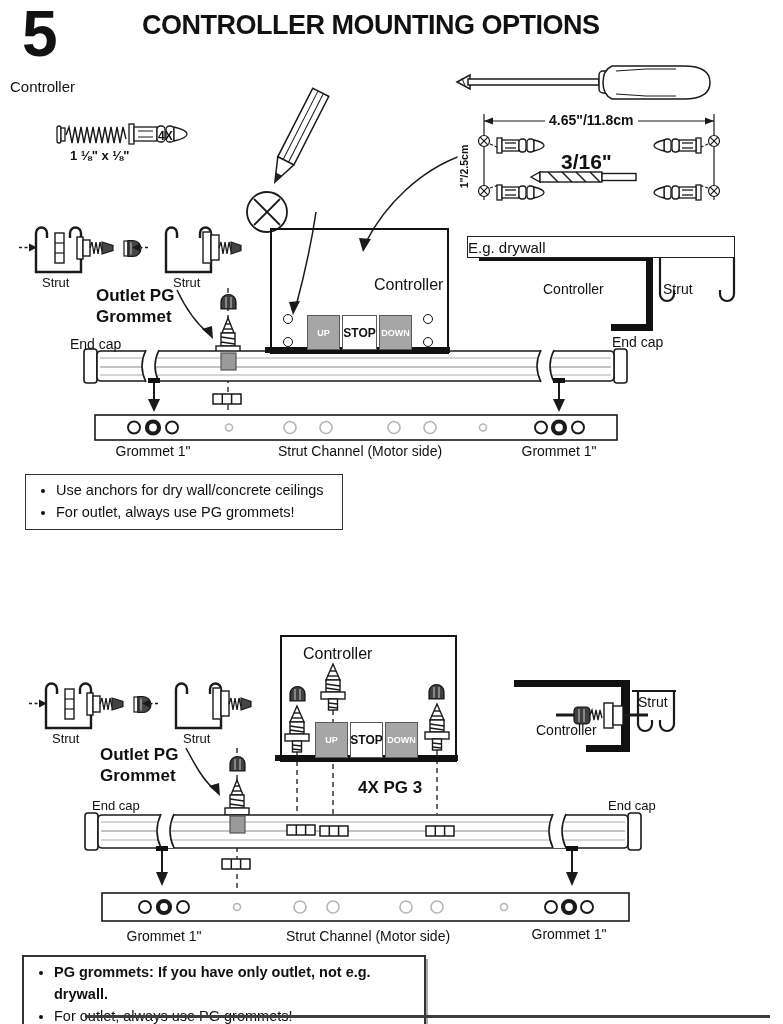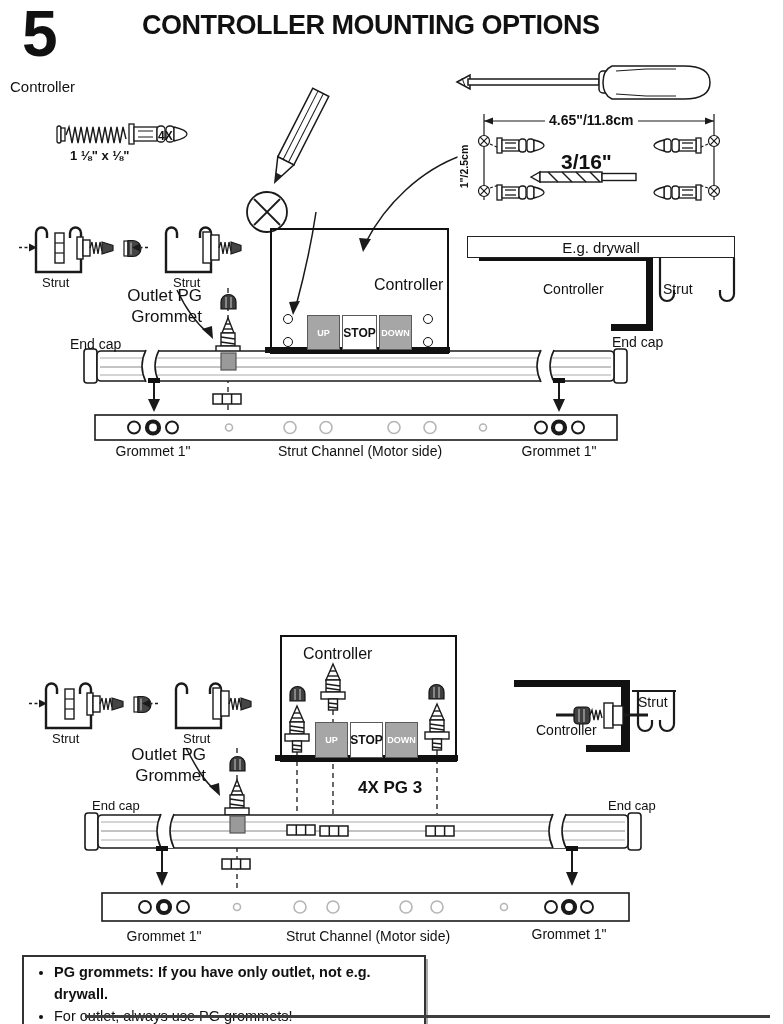--- a/index.html
+++ b/index.html
@@ -11,30 +11,30 @@
   .c{text-align:center;}
   .stepnum{position:absolute;left:22px;top:2px;font-size:64px;font-weight:bold;line-height:1;}
   .stepcap{position:absolute;left:10px;top:78px;font-size:15px;}
   .title{position:absolute;left:112px;top:10px;font-size:27px;font-weight:bold;letter-spacing:-.5px;margin-left:30px;}
   .h1{position:absolute;left:112px;top:57px;font-size:22px;font-weight:bold;}
   .h2{position:absolute;left:66px;top:580px;font-size:22px;font-weight:bold;}
   .dimlabel{position:absolute;background:#fff;padding:0 4px;font-weight:bold;font-size:14px;}
   .vdim{position:absolute;left:433px;top:160px;width:62px;height:13px;text-align:center;
         font-size:10.5px;font-weight:bold;transform:rotate(-90deg);background:#fff;}
   .drill{position:absolute;left:561px;top:150px;font-size:21px;font-weight:bold;}
-  .outlet{position:absolute;width:106px;text-align:right;font-size:17px;font-weight:normal;line-height:1.25;}
+  .outlet{position:absolute;width:106px;text-align:left;font-size:17px;font-weight:bold;line-height:1.25;}
   .ctrlbox{position:absolute;border:2.5px solid #111;background:transparent;}
   .blackbar{position:absolute;background:#111;}
   .hole{position:absolute;width:8px;height:8px;border:1.7px solid #111;border-radius:50%;background:#fff;}
   .btn{position:absolute;display:flex;align-items:center;justify-content:center;
        font-weight:bold;border:1px solid #5a5a5a;box-sizing:border-box;}
   .btn.gray{background:#a6a6a6;color:#fff;font-size:9px;}
   .btn.stop{background:#fff;color:#111;font-size:12px;}
   .panelbox{position:absolute;border:1.6px solid #222;background:#fff;display:flex;
-            align-items:center;justify-content:center;font-size:15px;}
+            align-items:center;justify-content:flex-start;font-size:15px;}
   .notebox{position:absolute;border:1.7px solid #333;background:#fff;}
   .notebox.shadow{border-width:2px;box-shadow:3px 3px 0 -1px #aaa;}
   .notebox ul{margin:5px 0 5px 6px;padding-left:24px;}
   .notebox li{font-size:14.5px;line-height:1.5;}
   .divider{position:absolute;left:85px;top:1015px;width:685px;height:3px;background:#3d3d3d;}
 </style>
 </head>
 <body>
 
 <div class="page">
@@ -372,20 +372,26 @@
   <span>E.g. drywall</span>
 </div>
 <div class="lbl" style="left:543px;top:281px">Controller</div>
 <div class="lbl" style="left:663px;top:281px">Strut</div>
 <div class="lbl" style="left:612px;top:334px">End cap</div>
 
 <div class="lbl c" style="left:113px;top:443px;width:80px">Grommet 1"</div>
 <div class="lbl c" style="left:255px;top:443px;width:210px">Strut Channel (Motor side)</div>
 <div class="lbl c" style="left:519px;top:443px;width:80px">Grommet 1"</div>
 
+<div class="notebox" style="left:25px;top:474px;width:316px">
+  <ul>
+    <li>Use anchors for dry wall/concrete ceilings</li>
+    <li>For outlet, always use PG grommets!</li>
+  </ul>
+</div>
 
 
 <div class="lbl" style="left:52px;top:731px;font-size:13px">Strut</div>
 <div class="lbl" style="left:183px;top:731px;font-size:13px">Strut</div>
 <div class="outlet" style="left:100px;top:744px">Outlet PG Grommet</div>
 <div class="lbl" style="left:92px;top:798px;font-size:13px">End cap</div>
 
 <div class="ctrlbox" style="left:280px;top:635px;width:173px;height:123px"></div>
 <div class="blackbar" style="left:275px;top:755px;width:183px;height:6px"></div>
 <div class="lbl" style="left:303px;top:645px;font-size:16px">Controller</div>

